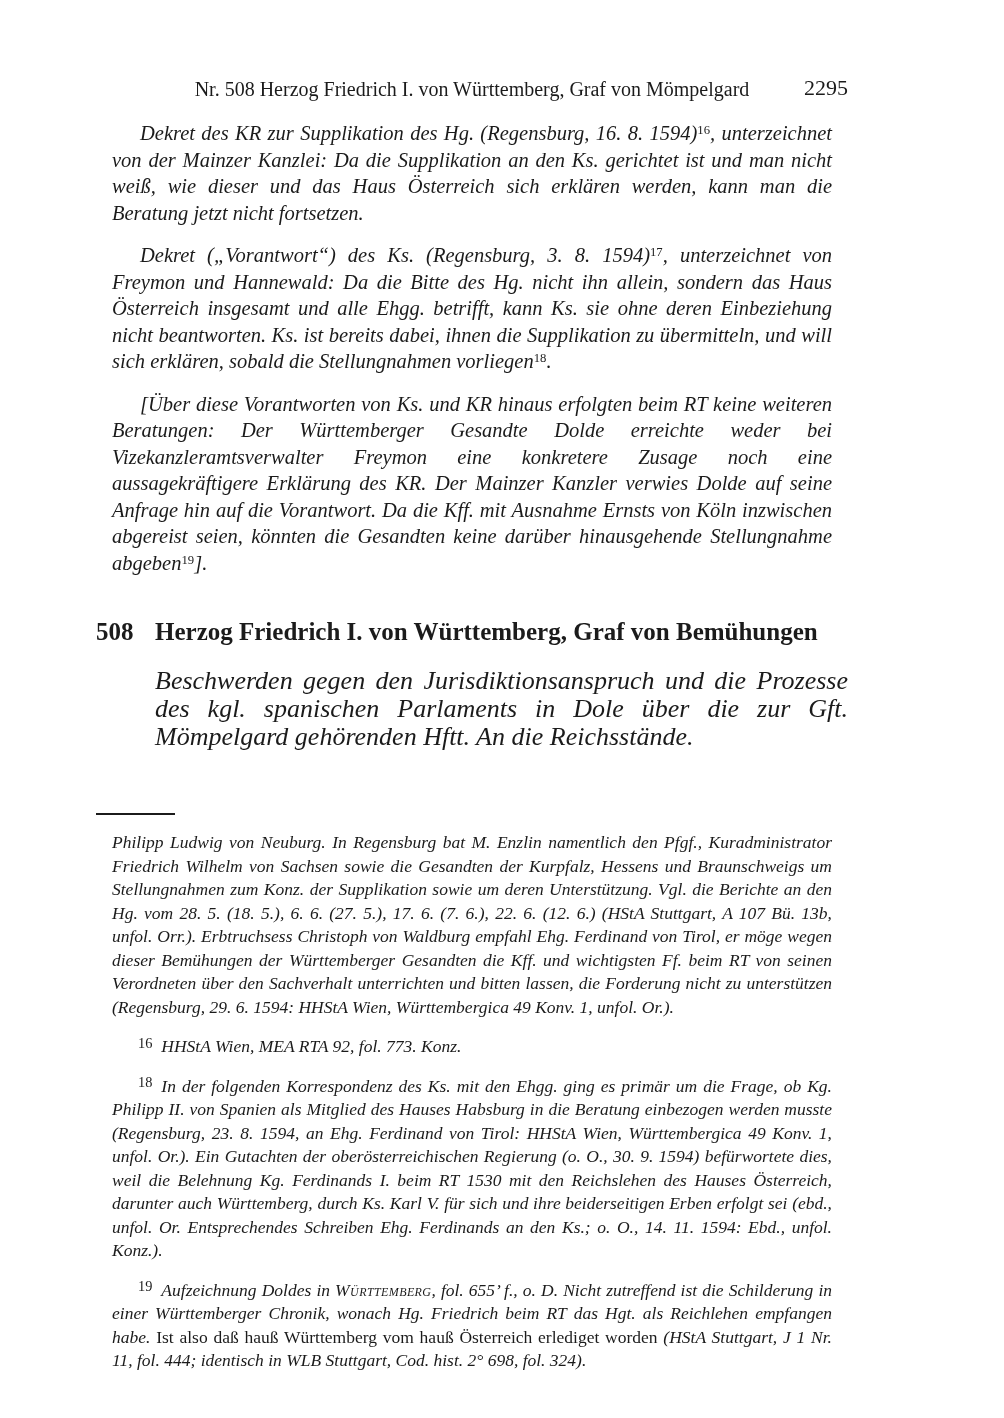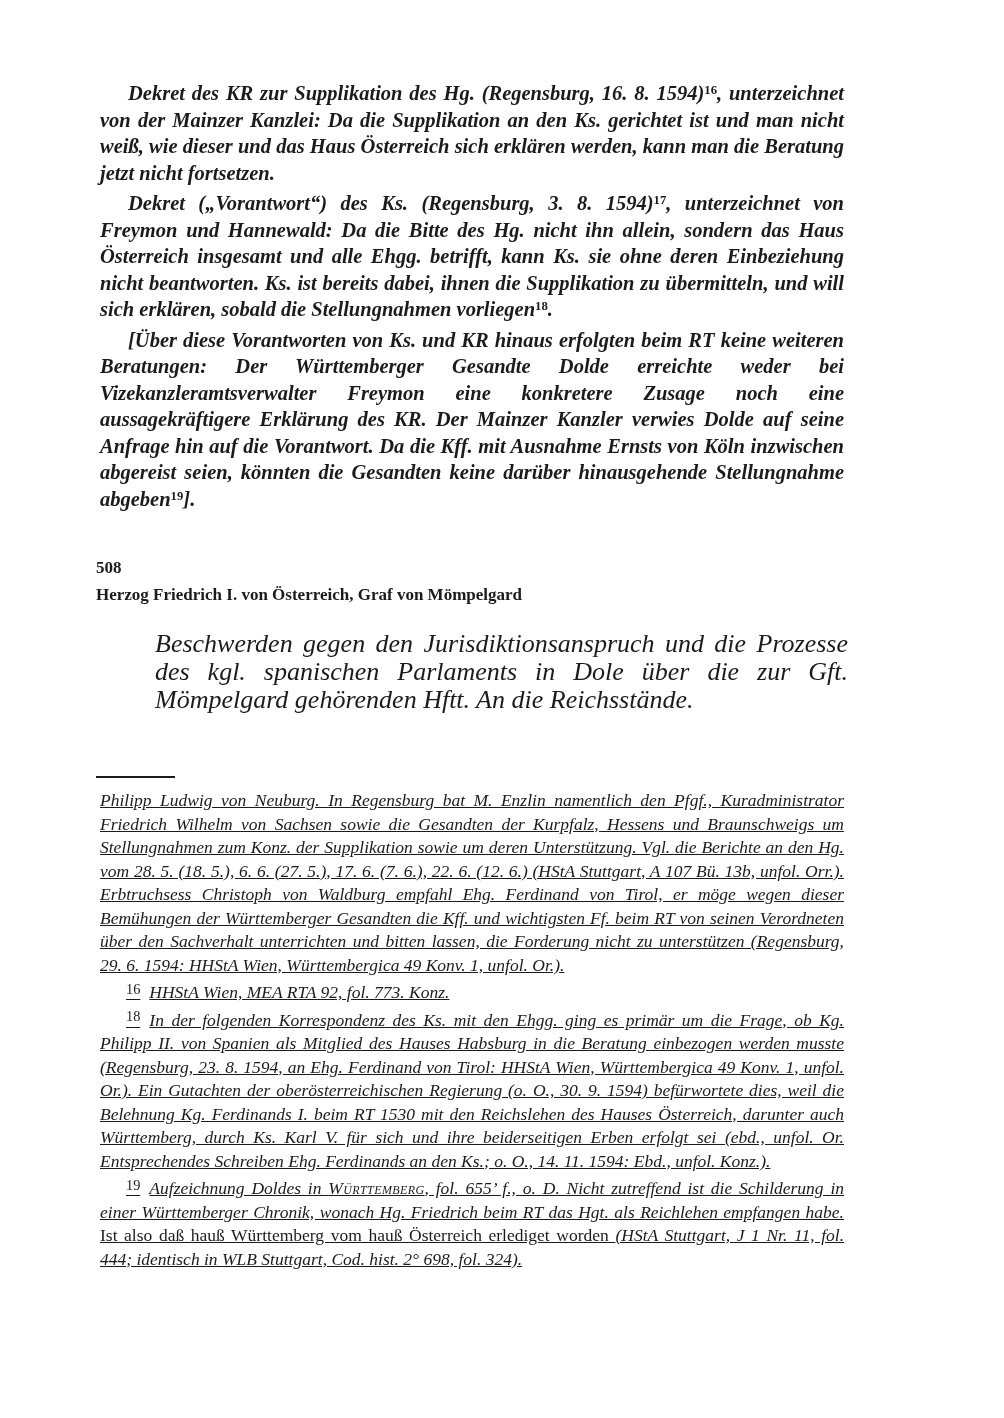--- a/index.html
+++ b/index.html
@@ -26,43 +26,41 @@
   .rh-title { text-align: center; display: block; }
   .rh-page {
     position: absolute;
     right: 0;
     top: -1px;
     font-size: 22px;
   }
   
   .body-text { }
   .bodypar {
-    margin: 4px;
+    margin: 16px;
     font-style: italic;
     font-size: 20.5px;
     line-height: 26.5px;
     text-align: justify;
     text-indent: 28px;
-    font-weight: bold;
   }
   .bodypar sup, .footnotes sup.fn-marker {
     font-style: normal;
     font-size: 0.62em;
     line-height: 0;
     vertical-align: 0.45em;
   }
   
   .section-heading {
     display: flex;
     margin-top: 42px;
     font-weight: bold;
     font-style: normal;
-    font-size: 17px;
+    font-size: 25px;
     line-height: 27px;
-    flex-direction: column;
   }
   .section-number { width: 59px; flex: none; }
   .section-title { flex: 1; }
   .section-summary {
     margin: 22px 0 0 59px;
     font-style: italic;
     font-size: 26px;
     line-height: 28px;
     text-align: justify;
   }
@@ -73,47 +71,51 @@
     border-top: 2px solid #1b1b1b;
     margin-top: 62px;
     margin-bottom: 11px;
   }
   .footnotes {
     font-style: italic;
     font-size: 17.5px;
     line-height: 23.5px;
     text-align: justify;
   }
-  .fnpar { margin: 4px; text-decoration: underline; }
+  .fnpar { margin: 16px; }
   .fnpar.numbered { text-indent: 26px; }
   .fn-num {
     font-style: normal;
     font-size: 0.82em;
     line-height: 0;
     vertical-align: 0.28em;
     padding-right: 9px;
   }
   .seg.roman { font-style: normal; }
   .seg.smallcaps { font-variant: small-caps; letter-spacing: 0.4px; }
 </style>
 </head>
 <body>
 
 <div class="page">
 
+  <div class="running-header">
+    <span class="rh-title">Nr. 508 Herzog Friedrich I. von Württemberg, Graf von Mömpelgard</span>
+    <span class="rh-page">2295</span>
+  </div>
 
   <div class="body-text">
       <p class="bodypar"><span class="seg">Dekret des KR zur Supplikation des Hg. (Regensburg, 16. 8. 1594)</span><sup class="seg fn-marker">16</sup><span class="seg">, unterzeichnet von der Mainzer Kanzlei: Da die Supplikation an den Ks. gerichtet ist und man nicht weiß, wie dieser und das Haus Österreich sich erklären werden, kann man die Beratung jetzt nicht fortsetzen.</span></p>
       <p class="bodypar"><span class="seg">Dekret („Vorantwort“) des Ks. (Regensburg, 3. 8. 1594)</span><sup class="seg fn-marker">17</sup><span class="seg">, unterzeichnet von Freymon und Hannewald: Da die Bitte des Hg. nicht ihn allein, sondern das Haus Österreich insgesamt und alle Ehgg. betrifft, kann Ks. sie ohne deren Einbeziehung nicht beantworten. Ks. ist bereits dabei, ihnen die Supplikation zu übermitteln, und will sich erklären, sobald die Stellungnahmen vorliegen</span><sup class="seg fn-marker">18</sup><span class="seg">.</span></p>
       <p class="bodypar"><span class="seg">[Über diese Vorantworten von Ks. und KR hinaus erfolgten beim RT keine weiteren Beratungen: Der Württemberger Gesandte Dolde erreichte weder bei Vizekanzleramtsverwalter Freymon eine konkretere Zusage noch eine aussagekräftigere Erklärung des KR. Der Mainzer Kanzler verwies Dolde auf seine Anfrage hin auf die Vorantwort. Da die Kff. mit Ausnahme Ernsts von Köln inzwischen abgereist seien, könnten die Gesandten keine darüber hinausgehende Stellungnahme abgeben</span><sup class="seg fn-marker">19</sup><span class="seg">].</span></p>
     </div>
 
   <div class="section-heading">
     <span class="section-number">508</span>
-    <span class="section-title">Herzog Friedrich I. von Österreich, Graf von Mömpelgard</span>
+    <span class="section-title">Herzog Friedrich I. von Württemberg, Graf von Bemühungen</span>
   </div>
 
   <p class="section-summary">Beschwerden gegen den Jurisdiktionsanspruch und die Prozesse des kgl. spanischen Parlaments in Dole über die zur Gft. Mömpelgard gehörenden Hftt. An die Reichsstände.</p>
 
   <div class="fn-rule"></div>
 
   <div class="footnotes">
       <p class="fnpar continuation"><span class="seg">Philipp Ludwig von Neuburg. In Regensburg bat M. Enzlin namentlich den Pfgf., Kuradministrator Friedrich Wilhelm von Sachsen sowie die Gesandten der Kurpfalz, Hessens und Braunschweigs um Stellungnahmen zum Konz. der Supplikation sowie um deren Unterstützung. Vgl. die Berichte an den Hg. vom 28. 5. (18. 5.), 6. 6. (27. 5.), 17. 6. (7. 6.), 22. 6. (12. 6.) (HStA Stuttgart, A 107 Bü. 13b, unfol. Orr.). Erbtruchsess Christoph von Waldburg empfahl Ehg. Ferdinand von Tirol, er möge wegen dieser Bemühungen der Württemberger Gesandten die Kff. und wichtigsten Ff. beim RT von seinen Verordneten über den Sachverhalt unterrichten und bitten lassen, die Forderung nicht zu unterstützen (Regensburg, 29. 6. 1594: HHStA Wien, Württembergica 49 Konv. 1, unfol. Or.).</span></p>
       <p class="fnpar numbered"><span class="fn-num">16</span><span class="seg">HHStA Wien, MEA RTA 92, fol. 773. Konz.</span></p>
       <p class="fnpar numbered"><span class="fn-num">18</span><span class="seg">In der folgenden Korrespondenz des Ks. mit den Ehgg. ging es primär um die Frage, ob Kg. Philipp II. von Spanien als Mitglied des Hauses Habsburg in die Beratung einbezogen werden musste (Regensburg, 23. 8. 1594, an Ehg. Ferdinand von Tirol: HHStA Wien, Württembergica 49 Konv. 1, unfol. Or.). Ein Gutachten der oberösterreichischen Regierung (o. O., 30. 9. 1594) befürwortete dies, weil die Belehnung Kg. Ferdinands I. beim RT 1530 mit den Reichslehen des Hauses Österreich, darunter auch Württemberg, durch Ks. Karl V. für sich und ihre beiderseitigen Erben erfolgt sei (ebd., unfol. Or. Entsprechendes Schreiben Ehg. Ferdinands an den Ks.; o. O., 14. 11. 1594: Ebd., unfol. Konz.).</span></p>

